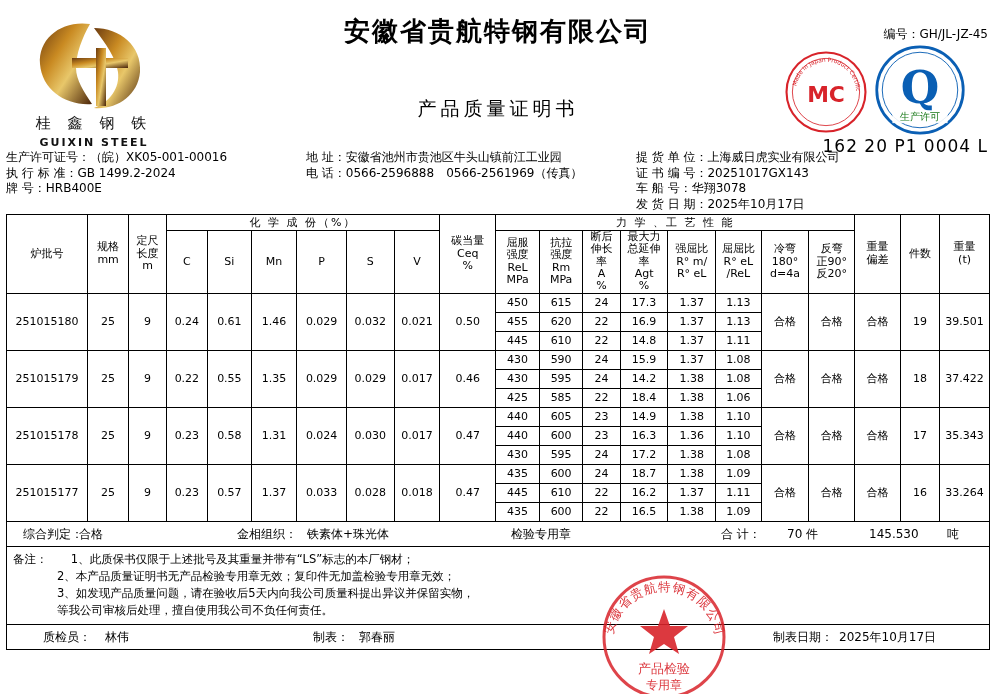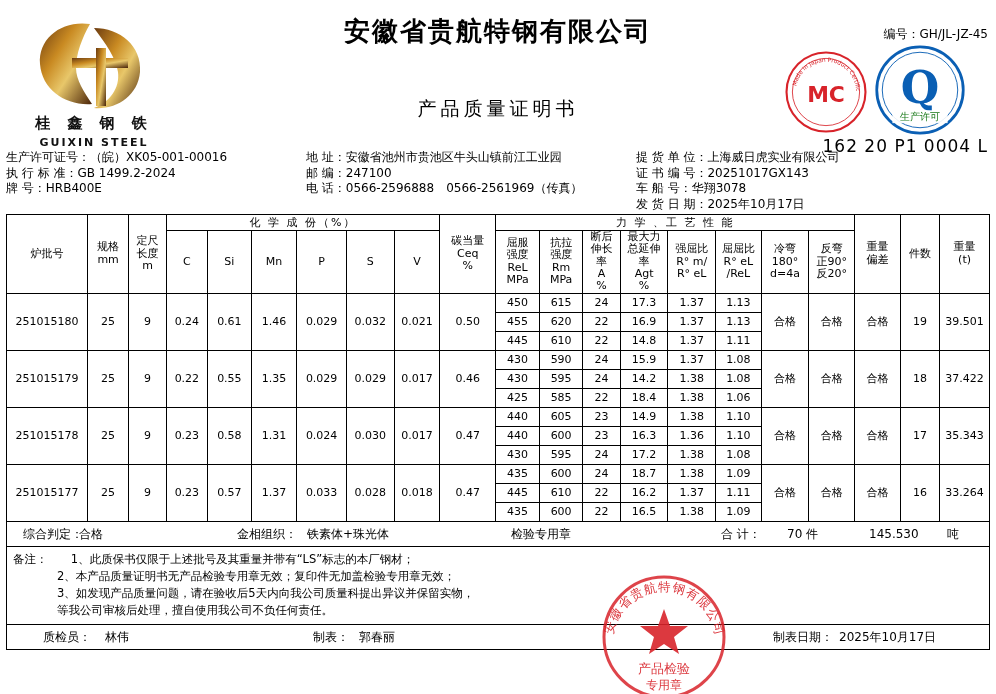--- a/index.html
+++ b/index.html
@@ -35,21 +35,21 @@
     font-size:17px;letter-spacing:1px;
   }
 
   
   .logo{position:absolute;left:24px;top:18px;width:140px;height:125px;}
   .logo .mark{
     position:absolute;left:8px;top:0;width:120px;height:96px;
   }
   .logo .logo-cn{
     position:absolute;left:0;right:0;top:96px;text-align:center;
-    font-size:15px;font-weight:bold;letter-spacing:6px;color:#111;
+    font-size:15px;font-weight:normal;letter-spacing:6px;color:#111;
   }
   .logo .logo-en{
     position:absolute;left:0;right:0;top:118px;text-align:center;
     font-size:11px;font-weight:bold;letter-spacing:2px;color:#111;
   }
 
   
   .seal-mc{position:absolute;right:128px;top:50px;width:84px;height:84px;}
   .seal-sq{position:absolute;right:30px;top:44px;width:92px;height:92px;}
 
@@ -174,21 +174,20 @@
   </div>
 
   <div class="info">
     <div class="col c1">
       <div class="row"><span class="lab">生产许可证号：</span><span>（皖）XK05-001-00016</span></div>
       <div class="row"><span class="lab">执 行 标 准：</span><span>GB 1499.2-2024</span></div>
       <div class="row"><span class="lab">牌    号：</span><span>HRB400E</span></div>
     </div>
     <div class="col c2">
       <div class="row"><span class="lab">地    址：</span><span>安徽省池州市贵池区牛头山镇前江工业园</span></div>
-      <div class="row"><span class="lab">邮    编：</span><span>247100</span></div>
       <div class="row"><span class="lab">电    话：</span><span>0566-2596888　0566-2561969（传真）</span></div>
     </div>
     <div class="col c3">
       <div class="row"><span class="lab">提 货 单 位：</span><span>上海威日虎实业有限公司</span></div>
       <div class="row"><span class="lab">证 书 编 号：</span><span>20251017GX143</span></div>
       <div class="row"><span class="lab">车 船 号：</span><span>华翔3078</span></div>
       <div class="row"><span class="lab">发 货 日 期：</span><span>2025年10月17日</span></div>
     </div>
   </div>
 

